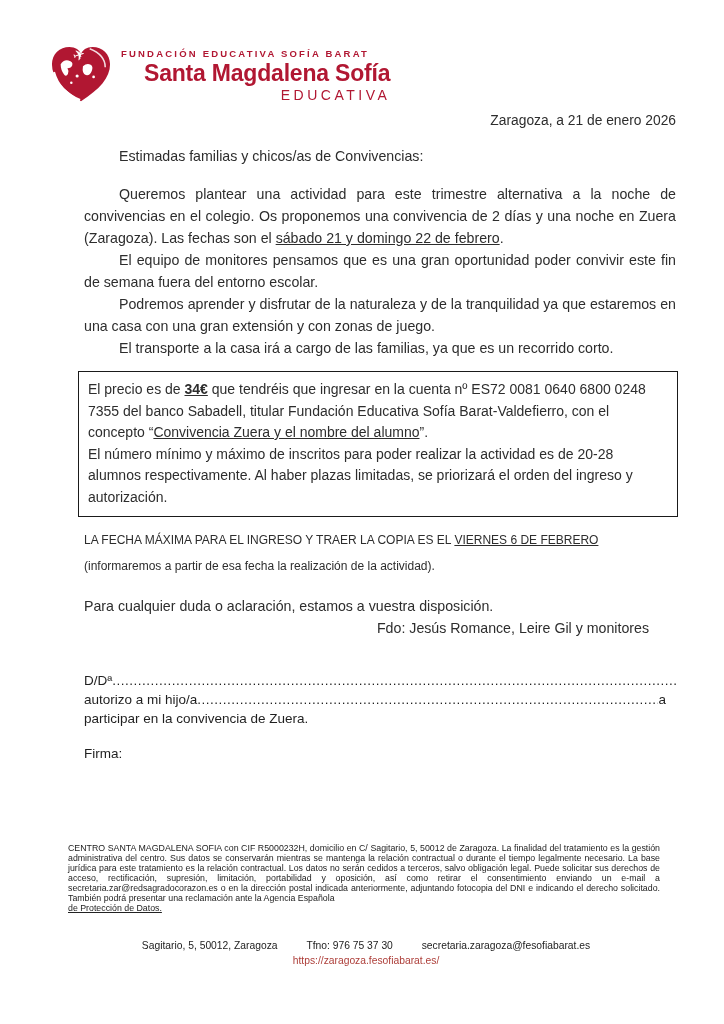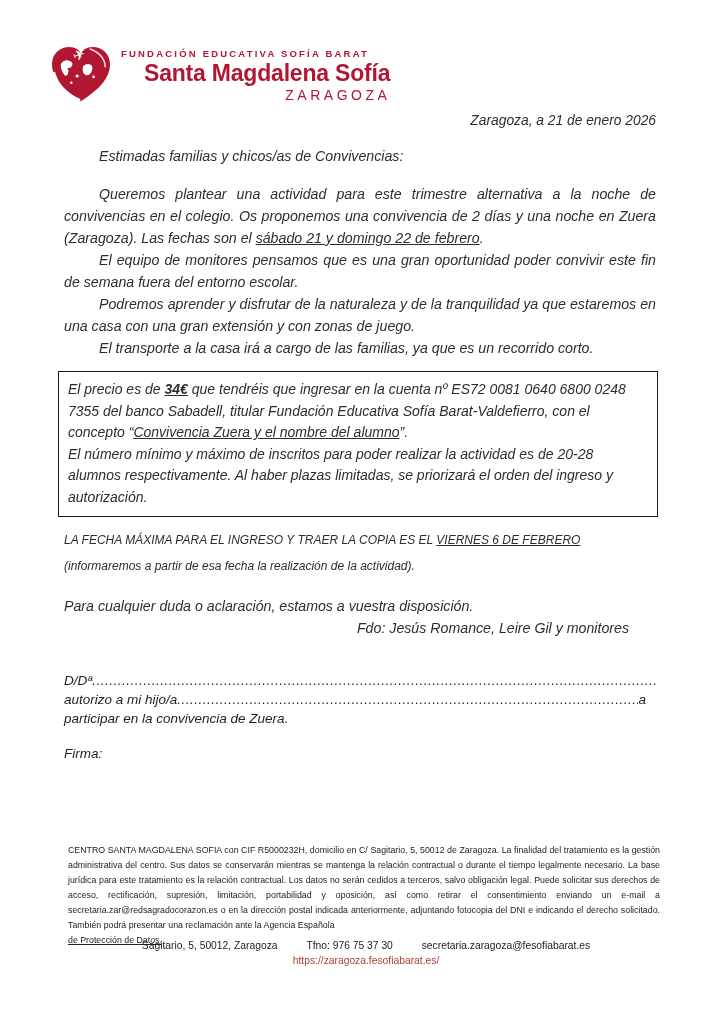--- a/index.html
+++ b/index.html
@@ -26,22 +26,22 @@
   .logo-school {
     color:#b11732; font-size:23px; font-weight:bold;
     letter-spacing:-0.2px; white-space:nowrap; margin-top:1px;margin-left:23px;
   }
   .logo-city {
     color:#b11732; font-size:14px; letter-spacing:3.5px;
     text-align:right; margin-top:0px;
   }
   
   .content {
-    position:absolute; top:110px; left:64px; width:592px;
-    font-size:14.2px; line-height:22px;font-style:italic;
+    position:absolute; top:110px; left:84px; width:592px;
+    font-size:14.2px; line-height:22px;
   }
   .date-line { text-align:right; font-size:13.8px; }
   .salutation { margin-top:13px; text-indent:35px; }
   .paragraphs { margin-top:16px; }
   .para { text-align:justify; text-indent:35px; }
   .u { text-decoration:underline; }
   .bu { font-weight:bold; text-decoration:underline; }
   
   .info-box {
     margin-left:-6px; width:600px; margin-top:12px;
@@ -56,21 +56,21 @@
   .signature-line { text-align:right; margin-right:27px; }
   
   .form-section { margin-top:32px; font-size:13.5px; line-height:19px; color:#1f1f1f; }
   .dot-row { display:flex; align-items:center; white-space:nowrap; }
   .dots-fill { flex:1; overflow:hidden; letter-spacing:0.5px; }
   .row-authorize { margin-right:10px; }
   .firma-label { margin-top:16px; }
   
   .legal {
     position:absolute; top:843px; left:68px; width:592px;
-    font-size:8.8px; line-height:15px; color:#222222;
+    font-size:8.8px; line-height:10px; color:#222222;
     text-align:justify;
   }
   .legal-last { text-align:left;text-decoration:underline; }
   
   .footer {
     position:absolute; top:938px; left:4px; width:724px;
     text-align:center; font-size:10.3px; line-height:15px; color:#222222;
   }
   .footer-item { display:inline-block; margin:0 13px; }
   .footer-link { color:#ad3e39; text-decoration:none; display:block; }
@@ -88,21 +88,21 @@
       <path d="M14 21 q3 -5 8 -4 q5 1 4 5 q-1 3 -5 3 q2 3 0.5 6 q-1.8 3.2 -4 0.5 q-3.5 -4.5 -3.5 -10.5z" fill="#ffffff"></path>
       <path d="M37 23 q4 -3.5 8 -1.5 q3 2 1 6.5 q-2 5 -6 4 q-4.2 -1 -3 -9z" fill="#ffffff"></path>
       <circle cx="31" cy="33" r="1.6" fill="#ffffff"></circle>
       <circle cx="48" cy="34" r="1.4" fill="#ffffff"></circle>
       <circle cx="25" cy="40" r="1.3" fill="#ffffff"></circle>
       <text x="27" y="16" font-size="15" fill="#ffffff" font-family="DejaVu Sans" transform="rotate(-18 35 12)">✈</text>
     </svg>
     <div class="logo-text">
       <span class="logo-foundation">FUNDACIÓN EDUCATIVA SOFÍA BARAT</span>
       <span class="logo-school">Santa Magdalena Sofía</span>
-      <span class="logo-city">ZARAGOZA</span>
+      <span class="logo-city">EDUCATIVA</span>
     </div>
   </div>
 
   <div class="content">
     <div class="date-line">Zaragoza, a 21 de enero 2026</div>
 
     <div class="salutation">Estimadas familias y chicos/as de Convivencias:</div>
 
     <div class="paragraphs">
       <p class="para"><span>Queremos plantear una actividad para este trimestre alternativa a la noche de convivencias en el colegio. Os proponemos una convivencia de 2 días y una noche en Zuera (Zaragoza). Las fechas son el </span><span class="u">sábado 21 y domingo 22 de febrero</span><span>.</span></p>

